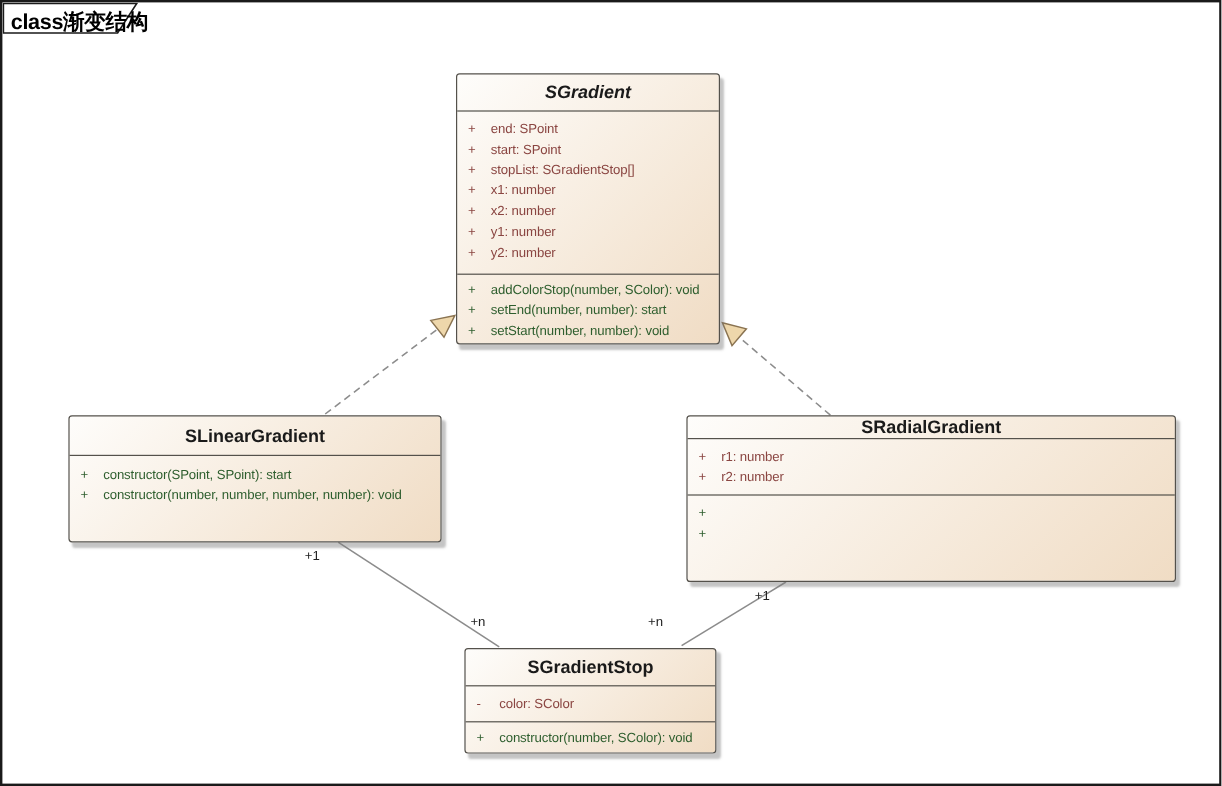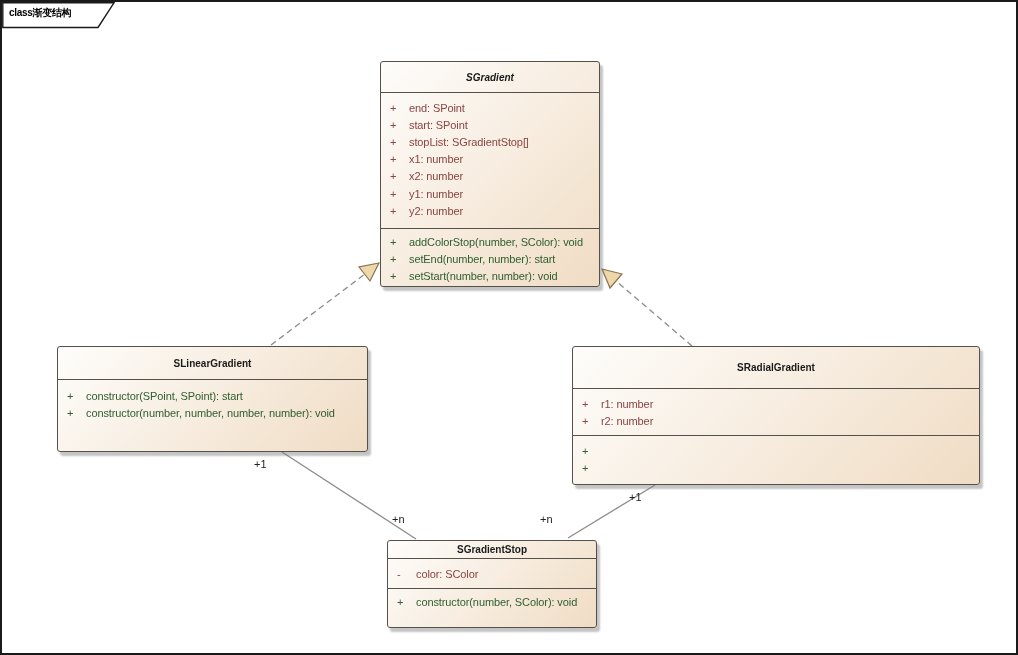--- a/index.html
+++ b/index.html
@@ -12,42 +12,42 @@
     background:#ffffff;
     font-family:"Liberation Sans", sans-serif;
     overflow:hidden;
   }
 
   
   .frame-tab { position:absolute; left:0; top:0; width:120px; height:30px; }
   .frame-tab svg { position:absolute; left:0; top:0; }
   .frame-tab .tab-label {
     position:absolute; left:7px; top:4px;
-    font-size:10px; font-weight:bold; color:#000;
+    font-size:18px; font-weight:bold; color:#000;
     letter-spacing:-0.3px;
     white-space:nowrap;
   }
 
   
   svg.connectors { position:absolute; left:0; top:0; width:1018px; height:655px; }
   .assoc-line { stroke:var(--conn,#8c8c8c); stroke-width:1.3; }
   .realize-line { stroke:var(--conn,#8c8c8c); stroke-width:1.3; stroke-dasharray:6 4; }
   .realize-tri { fill:var(--tri-fill,#eed7ab); stroke:var(--tri-stroke,#8a7351); stroke-width:1.2; }
 
   
   .uml-class {
     position:absolute;
     border:1.4px solid var(--cls-border,#54514b);
     border-radius:3px;
     background:linear-gradient(135deg, var(--fill1,#fefdfb) 0%, var(--fill2,#f0dcc4) 100%);
     box-shadow:3px 4px 2px rgba(125,125,125,0.45);
   }
   .cls-header {
     display:flex; align-items:center; justify-content:center;
-    font-size:10px; font-weight:bold; color:#1a1a1a;
+    font-size:15px; font-weight:bold; color:#1a1a1a;
     border-bottom:1.4px solid var(--cls-border,#54514b);
   }
   .cls-header.abstract { font-style:italic; }
   .cls-section { overflow:hidden; }
   .cls-section + .cls-section { border-top:1.4px solid var(--cls-border,#54514b); }
   .cls-section .row {
     display:flex; align-items:center;
     height:17.2px; padding-left:9px;
     font-size:11px; white-space:nowrap; letter-spacing:-0.1px;
   }
@@ -141,21 +141,21 @@
           <span class="txt">constructor(SPoint, SPoint): start</span>
         </div>
         <div class="row">
           <span class="vis">+</span>
           <span class="txt">constructor(number, number, number, number): void</span>
         </div>
       </div>
   </div>
 
   <div class="uml-class" style="left:570px; top:344px; width:408px; height:139px;">
-    <div class="cls-header" style="height:42px;">SRadialGradient</div>
+    <div class="cls-header" style="height:19px;">SRadialGradient</div>
     <div class="cls-section attrs pad6" style="height:46px;">
         <div class="row">
           <span class="vis">+</span>
           <span class="txt">r1: number</span>
         </div>
         <div class="row">
           <span class="vis">+</span>
           <span class="txt">r2: number</span>
         </div>
       </div>
@@ -163,21 +163,21 @@
         <div class="row">
           <span class="vis">+</span>
         </div>
         <div class="row">
           <span class="vis">+</span>
         </div>
       </div>
   </div>
 
   <div class="uml-class" style="left:385px; top:538px; width:210px; height:88px;">
-    <div class="cls-header" style="height:18px;">SGradientStop</div>
+    <div class="cls-header" style="height:31px;">SGradientStop</div>
     <div class="cls-section attrs pad6" style="height:29px;">
         <div class="row">
           <span class="vis">-</span>
           <span class="txt">color: SColor</span>
         </div>
       </div>
     <div class="cls-section methods pad4" style="height:25px;">
         <div class="row">
           <span class="vis">+</span>
           <span class="txt">constructor(number, SColor): void</span>

